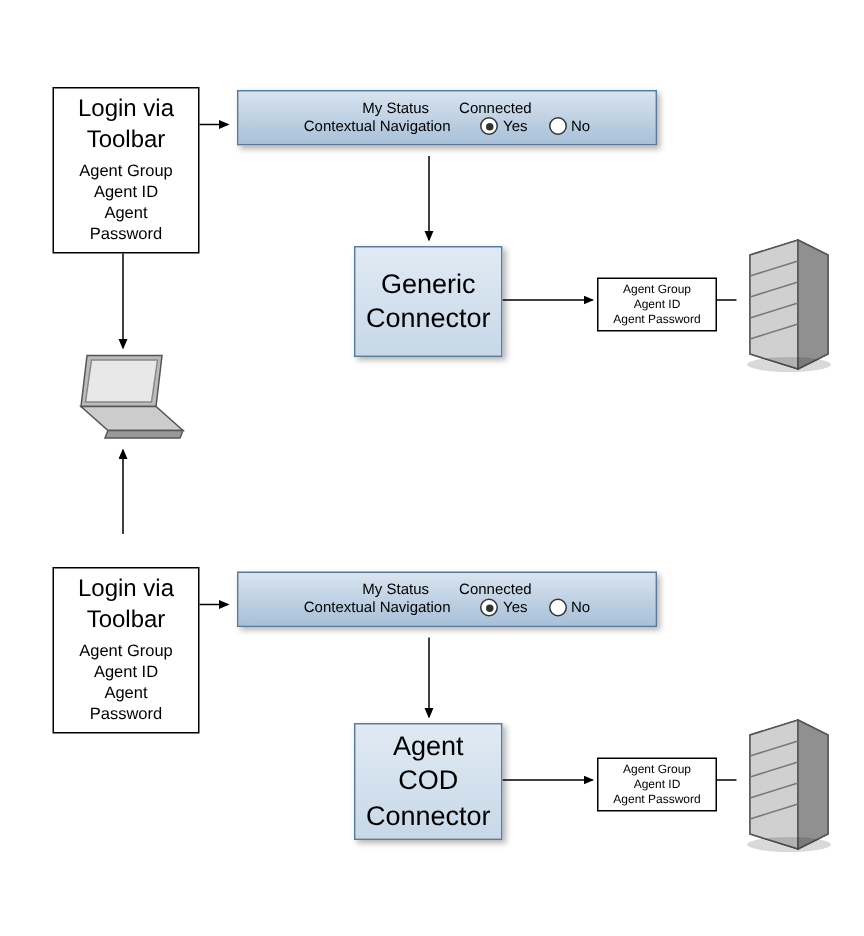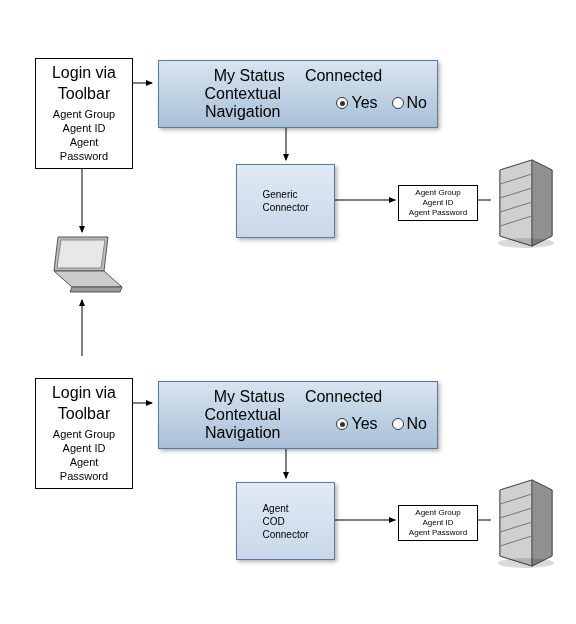--- a/index.html
+++ b/index.html
@@ -1,24 +1,24 @@
 <!DOCTYPE html>
 <html><head>
 <meta charset="utf-8">
 <style>
 body{margin:0;font-family:Arial,sans-serif;background:#fff;width:576px;height:624px;position:relative;overflow:hidden}
 .login-box{position:absolute;border:1px solid #000;background:#fff;padding:4px 8px;text-align:center;font-size:11px;line-height:1.3}
 .login-box .title{font-size:16px;margin-bottom:2px}
-.status-bar{position:absolute;border:1px solid #5a7a9a;background:linear-gradient(to bottom,#d8e4f0 0%,#c0d2e4 50%,#a8c0d8 100%);box-shadow:2px 2px 4px rgba(0,0,0,0.3);padding:6px 10px;font-size:16px;text-align:center}
+.status-bar{position:absolute;border:1px solid #5a7a9a;background:linear-gradient(to bottom,#d8e4f0 0%,#c0d2e4 50%,#a8c0d8 100%);box-shadow:2px 2px 4px rgba(0,0,0,0.3);padding:6px 10px;font-size:10px;text-align:center}
 .status-bar .row{display:flex;justify-content:center;gap:20px;align-items:center}
 .radio-group{display:flex;gap:14px;align-items:center}
 .radio-opt{display:flex;gap:3px;align-items:center}
 .radio{width:10px;height:10px;border-radius:50%;border:1px solid #333;display:inline-flex;align-items:center;justify-content:center;background:#fff}
 .radio.sel::after{content:"";width:5px;height:5px;border-radius:50%;background:#333}
-.connector-box{position:absolute;border:1px solid #5a7a9a;background:linear-gradient(to bottom,#e0eaf4 0%,#c8d8e8 100%);box-shadow:2px 2px 4px rgba(0,0,0,0.3);font-size:10px;text-align:left;display:flex;align-items:center;justify-content:center;line-height:1.3}
+.connector-box{position:absolute;border:1px solid #5a7a9a;background:linear-gradient(to bottom,#e0eaf4 0%,#c8d8e8 100%);box-shadow:2px 2px 4px rgba(0,0,0,0.3);font-size:18px;text-align:center;display:flex;align-items:center;justify-content:center;line-height:1.3}
 .cred-box{position:absolute;border:1px solid #000;background:#fff;padding:2px 4px;text-align:center;font-size:8px;line-height:1.25}
 .laptop{position:absolute}
 .server{position:absolute}
 svg.arrows{position:absolute;top:0;left:0;width:576px;height:624px;pointer-events:none}
 </style>
 </head>
 <body>
 
 <svg class="arrows">
 <defs>

